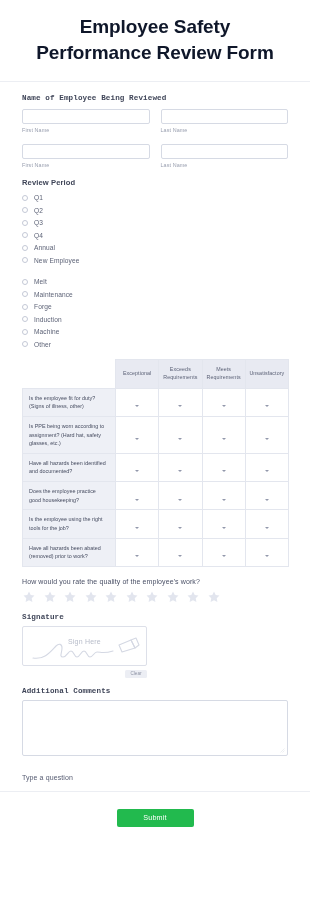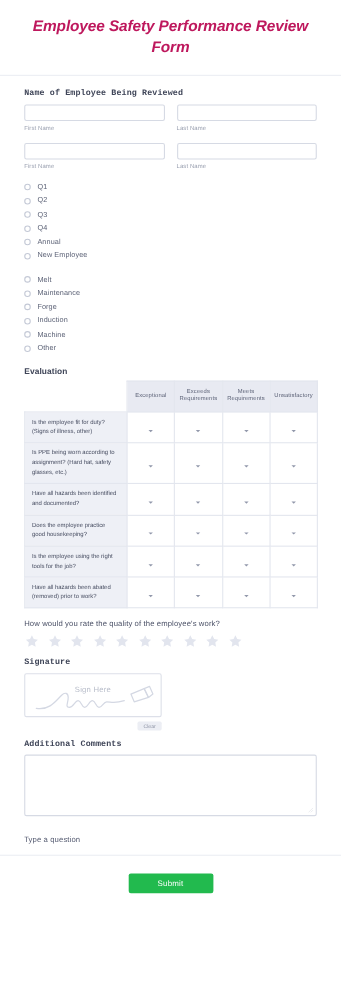--- a/index.html
+++ b/index.html
@@ -11,27 +11,26 @@
     overflow: hidden;
   }
   .page { width: 310px; height: 900px; position: relative; background:#fff; }
 
   
   .form-header {
     padding: 14px 22px 16px 22px;
     border-bottom: 1px solid #eceef3;
   }
   .form-title {
-    font-size: 14px;
+    font-size: 19px;
     font-weight: bold;
     line-height: 1.35;
     text-align: center;
-    color: #be185d;
+    color: #0f172a;
     letter-spacing: -0.1px;
-    font-style: italic;
   }
 
   
   .form-body { padding: 12px 22px 0 22px; }
 
   .field-block { margin-bottom: 9px; }
   .field-label {
     font-size: 7.6px;
     color: #3f4558;
     font-weight: bold;
@@ -200,20 +199,21 @@
         </div>
         <div class="name-col">
           <input class="text-input" type="text" value="" style="">
           <div class="sub-label">Last Name</div>
         </div>
       </div>
     </div>
 
 
     <div class="field-block">
+      <div class="section-label">Review Period</div>
       <div class="radio-group">
         <div class="radio-item">
           <span class="radio-dot"></span>
           <span class="radio-label">Q1</span>
         </div>
         <div class="radio-item">
           <span class="radio-dot"></span>
           <span class="radio-label">Q2</span>
         </div>
         <div class="radio-item">
@@ -258,21 +258,20 @@
           <span class="radio-label">Machine</span>
         </div>
         <div class="radio-item">
           <span class="radio-dot"></span>
           <span class="radio-label">Other</span>
         </div>
       </div>
     </div>
 
     <div class="field-block">
-      <div class="section-label">Evaluation</div>
       <div class="matrix">
         <table class="matrix-table">
           <thead>
             <tr>
               <th class="mx-corner"></th>
               <th class="mx-head">Exceptional</th>
               <th class="mx-head">Exceeds Requirements</th>
               <th class="mx-head">Meets Requirements</th>
               <th class="mx-head">Unsatisfactory</th>
             </tr>

